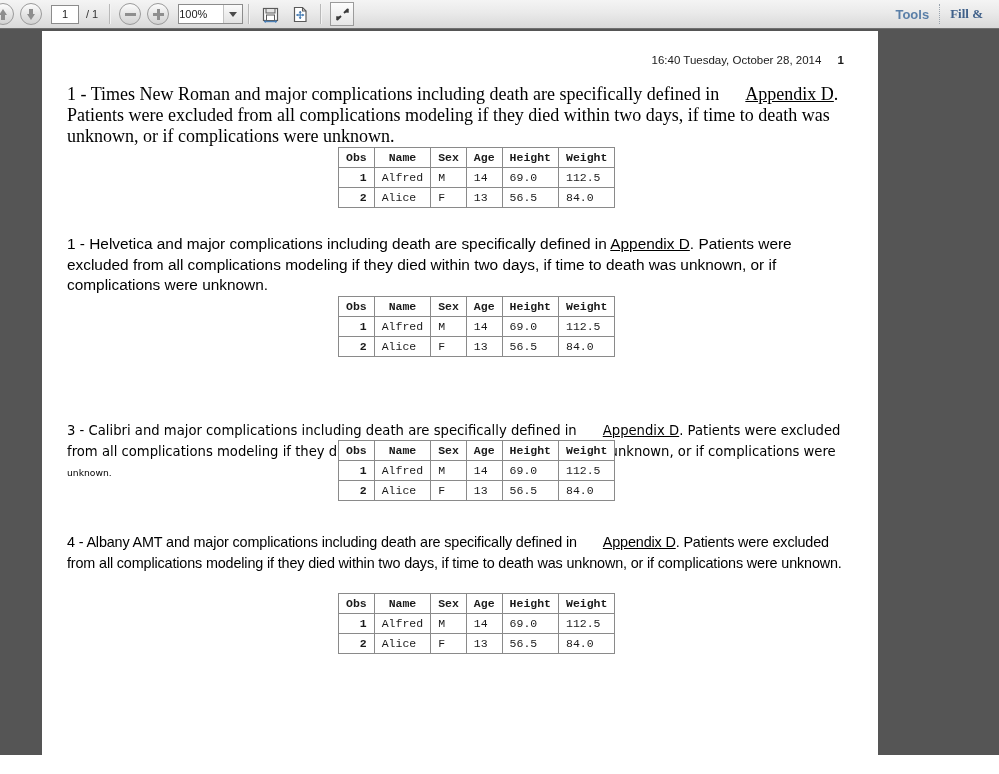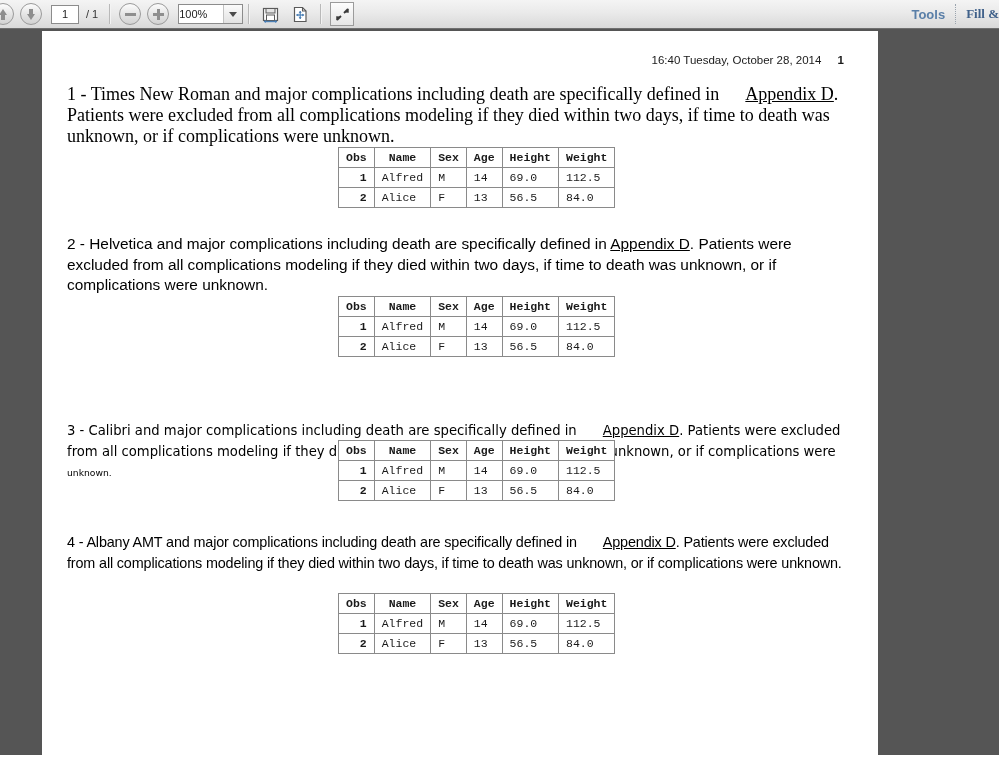--- a/index.html
+++ b/index.html
@@ -30,21 +30,21 @@
     display: flex;
     align-items: center;
     height: 100%;
     padding-left: 0px;
   }
   .tb-spacer { flex: 1 1 auto; }
   .tb-right {
     display: flex;
     align-items: center;
     height: 100%;
-    padding-right: 0px;
+    padding-right: 16px;
   }
 
   .round-btn {
     width: 22px; height: 22px;
     border-radius: 50%;
     background: linear-gradient(to bottom, #fcfcfc 0%, #e3e3e3 55%, #d2d2d2 100%);
     border: 1px solid #9a9a9a;
     box-sizing: border-box;
     display: flex; align-items: center; justify-content: center;
     margin: 0 3px;
@@ -398,21 +398,21 @@
               <td class="txt">F</td>
               <td class="num">13</td>
               <td class="num">56.5</td>
               <td class="num">84.0</td>
             </tr>
           </tbody>
         </table>
       </div>
 
       <div class="block p-helv" style="top:203px;">
-        <span>2 - Helvetica and major complications including death are specifically defined in</span> <span class="lnk">Appendix D</span><span>. Patients were excluded from all complications modeling if they died within two days, if time to death was unknown, or if complications were unknown.</span>
+        <span>1 - Helvetica and major complications including death are specifically defined in</span> <span class="lnk">Appendix D</span><span>. Patients were excluded from all complications modeling if they died within two days, if time to death was unknown, or if complications were unknown.</span>
       </div>
 
       <div class="tbl-wrap" style="top:265px;">
         <table class="data">
           <thead>
             <tr>
               <th>Obs</th>
               <th>Name</th>
               <th>Sex</th>
               <th>Age</th>

